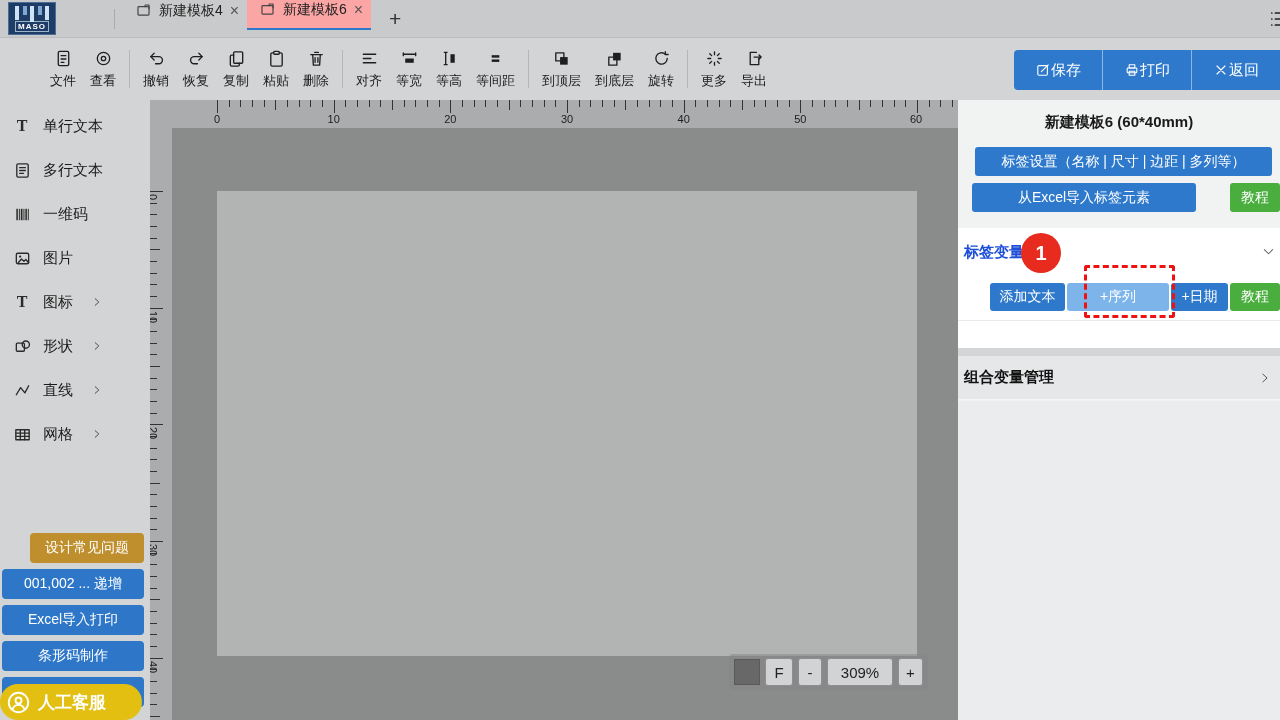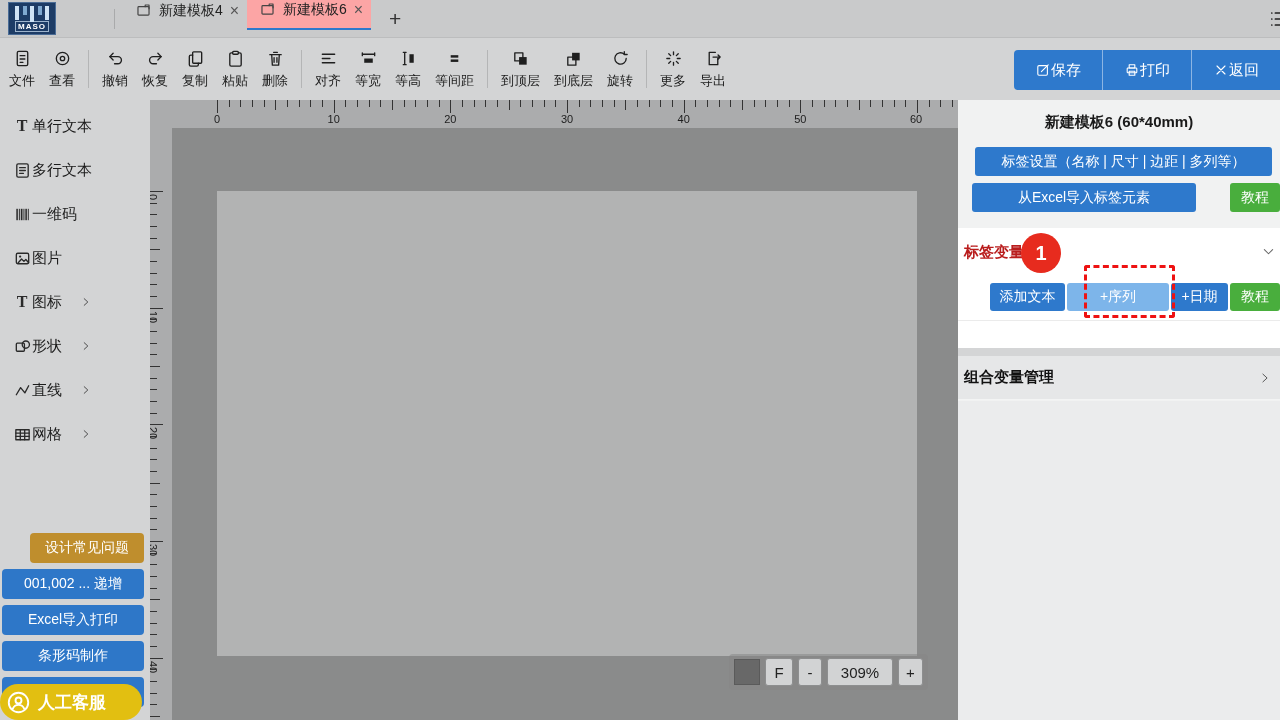--- a/index.html
+++ b/index.html
@@ -22,40 +22,40 @@
   .tab.active { background:#fca5a5; border-bottom:2px solid #2d79cc; }
   .tab .t-ico { width:17px; height:17px; margin-right:7px; color:#444; flex:none; }
   .tab .t-ico svg { width:17px; height:17px; }
   .tab .t-label { flex:1; white-space:nowrap; overflow:hidden; }
   .tab .t-close { font-size:16px; color:#555; margin-left:6px; cursor:pointer; line-height:1; }
   .newtab { font-size:21px; color:#333; margin-left:18px; cursor:pointer; line-height:1; }
   .menu-cut { position:absolute; right:-13px; top:7px; width:26px; height:24px; color:#222; cursor:pointer; }
   .menu-cut svg { width:24px; height:24px; }
 
   
-  .toolbar { position:absolute; left:0; top:38px; width:1280px; height:62px; background:#d3d4d5; }
+  .toolbar { position:absolute; left:0; top:38px; width:1280px; height:62px; background:#d3d4d5;padding-left:41px; }
   .tb-items { display:flex; align-items:center; height:62px; padding-left:2px; }
   .tb-item { display:flex; flex-direction:column; align-items:center; justify-content:center; padding:0 7px; cursor:pointer; }
   .tb-ico { color:#1f1f1f; height:20px; }
   .tb-ico svg { width:19px; height:19px; }
   .tb-lbl { font-size:13px; color:#1b1b1b; margin-top:3px; white-space:nowrap; }
   .tb-sep { width:1px; height:38px; background:#b4b5b6; margin:0 6px; }
   .actionbar { position:absolute; right:0; top:12px; height:40px; display:flex; background:#2e79cc; border-radius:4px 0 0 4px; overflow:hidden; }
   .action { display:flex; align-items:center; padding:0 21px; color:#fff; font-size:15px; cursor:pointer; }
   .action svg { width:16px; height:16px; margin-right:8px; }
   .action-sep { width:1px; background:rgba(255,255,255,.45); margin:0; }
 
   
   .sidebar { position:absolute; left:0; top:100px; width:150px; height:620px; background:#d3d4d5; }
   .side-items { position:absolute; top:4px; left:0; right:0; }
   .side-item { display:flex; align-items:center; height:44px; padding-left:12px; font-size:15px; color:#1c1c1c; cursor:pointer; }
   .si-ico { width:20px; height:20px; color:#2a2a2a; flex:none; display:flex; align-items:center; justify-content:center; }
   .si-ico svg { width:19px; height:19px; }
   .si-ico .glyph { font-size:16px; font-weight:bold; font-family:"Liberation Serif",serif; }
-  .si-label { }
+  .si-label { margin-left:11px; }
   .si-chev { margin-left:18px; color:#333; }
   .si-chev svg { width:12px; height:12px; }
   .side-buttons { position:absolute; top:433px; left:2px; width:142px; }
   .sbtn { height:30px; border-radius:4px; margin-bottom:6px; display:flex; align-items:center; justify-content:center; color:#fff; font-size:14px; cursor:pointer; }
   .sbtn.gold { background:#bf8e2d;margin-left:28px; }
   .sbtn.blue { background:#2e77c8; }
   .support { position:absolute; left:0; top:584px; width:142px; height:36px; background:#e2bf11; border-radius:18px; display:flex; align-items:center; color:#fff; font-size:17px; font-weight:bold; padding-left:5px; cursor:pointer; z-index:3; }
   .support svg { width:27px; height:27px; margin-right:6px; }
 
   
@@ -74,21 +74,21 @@
 
   
   .rpanel { position:absolute; left:958px; top:100px; width:322px; height:620px; background:#f1f2f2; }
   .p-title { position:absolute; top:13px; left:0; right:0; text-align:center; font-size:15px; font-weight:bold; color:#1a1a1a; }
   .btn { display:flex; align-items:center; justify-content:center; color:#fff; border-radius:3px; cursor:pointer; }
   .b-blue { background:#2e79cc; } .b-lblue { background:#7db5ea; } .b-green { background:#49ae3d; }
   .btn-settings { position:absolute; left:17px; width:297px; top:47px; height:29px; font-size:14px; }
   .btn-excel { position:absolute; left:14px; width:224px; top:83px; height:29px; font-size:14px; }
   .btn-tut1 { position:absolute; left:272px; width:50px; top:83px; height:29px; font-size:14px; }
   .var-card { position:absolute; left:0; right:0; top:128px; height:120px; background:#fff; }
-  .var-title { position:absolute; left:6px; top:15px; font-size:15px; font-weight:bold; color:#b91c1c; }
+  .var-title { position:absolute; left:6px; top:15px; font-size:15px; font-weight:bold; color:#1d4ed8; }
   .var-chev { position:absolute; right:4px; top:16px; color:#666; }
   .var-chev svg { width:15px; height:15px; }
   .badge { position:absolute; left:63px; top:5px; width:40px; height:40px; border-radius:50%; background:#e72b1e; color:#fff; font-size:20px; font-weight:bold; display:flex; align-items:center; justify-content:center; z-index:4; }
   .var-buttons { position:absolute; top:55px; right:0; display:flex; gap:2px; }
   .vbtn { height:28px; font-size:14px; }
   .dashed { position:absolute; left:126px; top:37px; width:91px; height:53px; border:3px dashed #ee1212; border-radius:3px; z-index:5; pointer-events:none; }
   .var-divider { position:absolute; left:0; right:0; top:92px; border-top:1px solid #ebebeb; }
   .gapstrip { position:absolute; left:0; right:0; top:248px; height:8px; background:#d4d5d6; }
   .group-row { position:absolute; left:0; right:0; top:256px; height:44px; background:#e6e7e8; border-bottom:1px solid #f3f4f4; display:flex; align-items:center; justify-content:space-between; padding:0 8px 0 6px; font-size:15px; font-weight:bold; color:#111; cursor:pointer; }
   .group-row svg { width:14px; height:14px; color:#555; }

